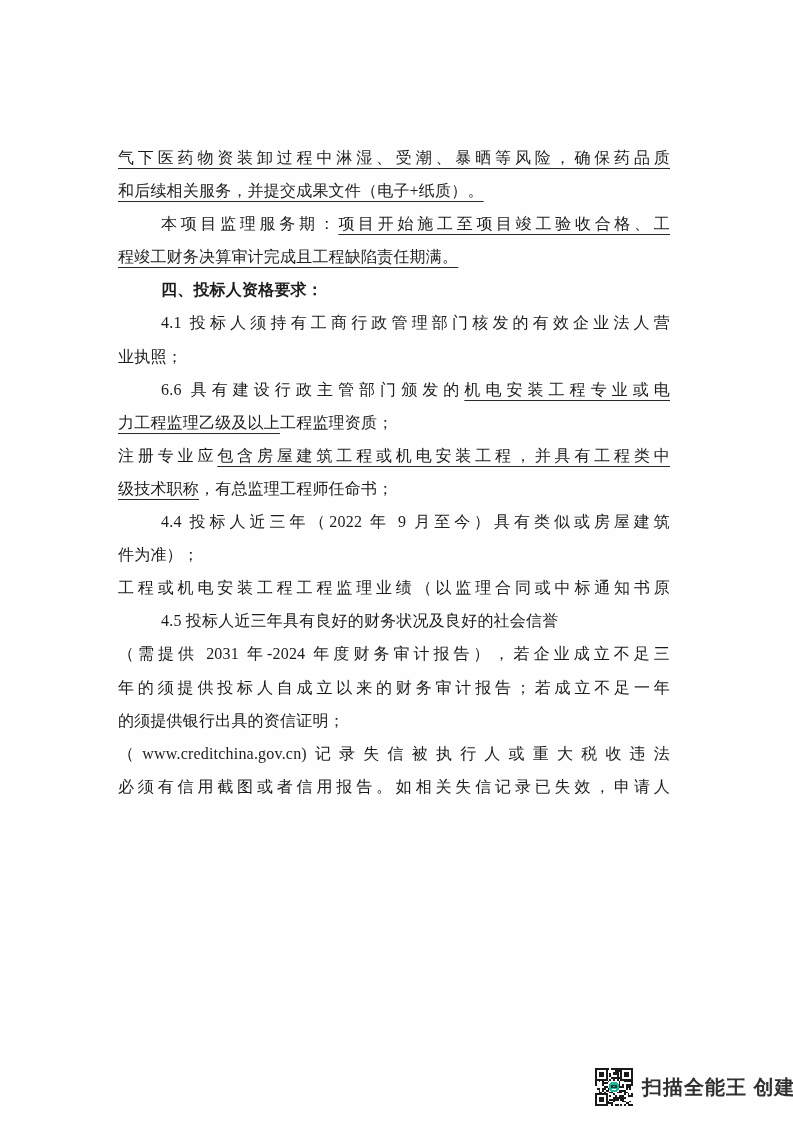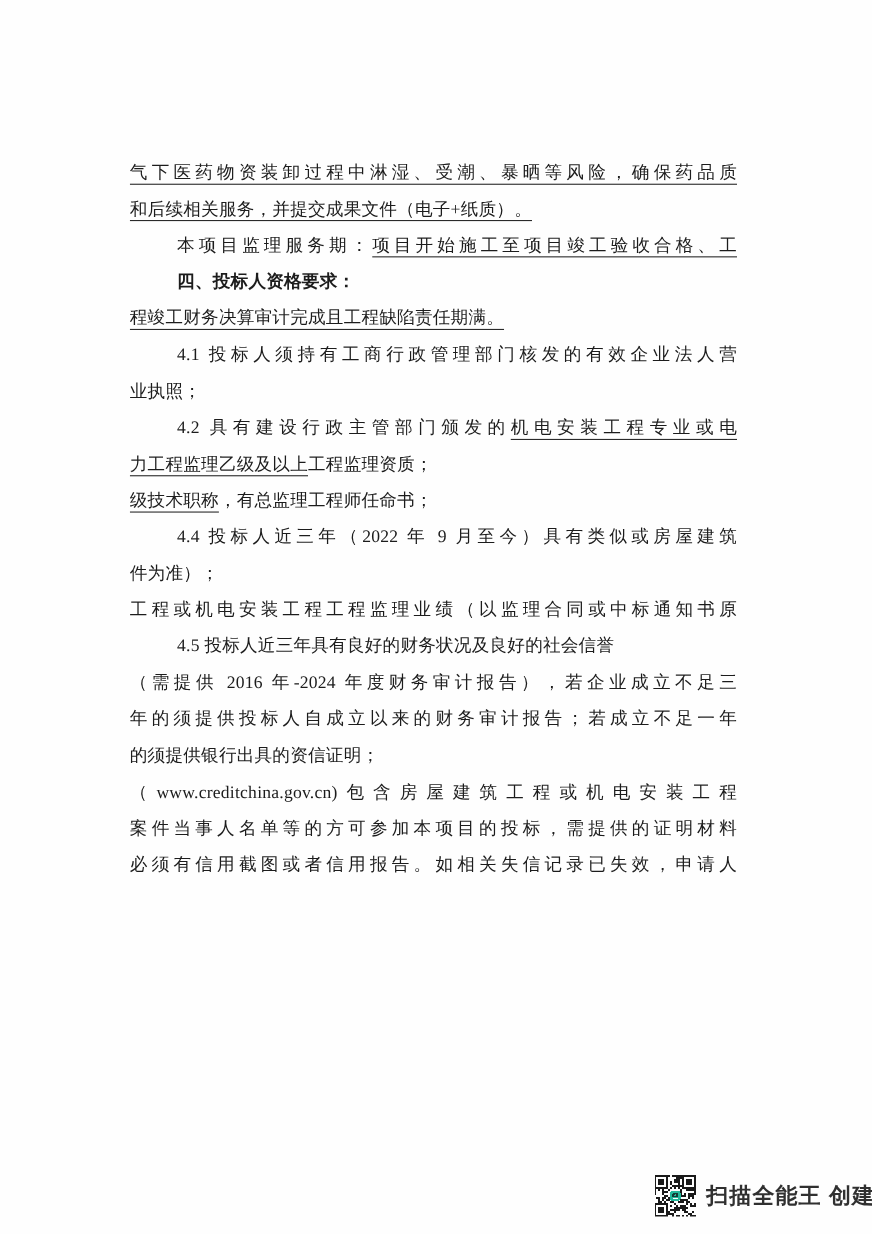--- a/index.html
+++ b/index.html
@@ -67,36 +67,36 @@
   }
 </style>
 </head>
 <body>
 
 <div class="page">
   <div class="text-block">
       <div class="line justify"><span class="u">气下医药物资装卸过程中淋湿、受潮、暴晒等风险，确保药品质</span></div>
       <div class="line"><span class="u">和后续相关服务，并提交成果文件（电子+纸质）。</span></div>
       <div class="line indent justify"><span>本项目监理服务期：</span><span class="u">项目开始施工至项目竣工验收合格、工</span></div>
+      <div class="line"><span class="u">程竣工财务决算审计完成且工程缺陷责任期满。</span></div>
       <div class="line indent b"><span>四、投标人资格要求：</span></div>
-      <div class="line"><span class="u">程竣工财务决算审计完成且工程缺陷责任期满。</span></div>
       <div class="line indent justify"><span>4.1 投标人须持有工商行政管理部门核发的有效企业法人营</span></div>
       <div class="line"><span>业执照；</span></div>
-      <div class="line indent justify"><span>4.2 具有建设行政主管部门颁发的</span><span class="u">机电安装工程专业或电</span></div>
+      <div class="line indent justify"><span>6.6 具有建设行政主管部门颁发的</span><span class="u">机电安装工程专业或电</span></div>
       <div class="line"><span class="u">力工程监理乙级及以上</span><span>工程监理资质；</span></div>
+      <div class="line justify"><span>注册专业应</span><span class="u">包含房屋建筑工程或机电安装工程，并具有工程类中</span></div>
       <div class="line"><span class="u">级技术职称</span><span>，有总监理工程师任命书；</span></div>
       <div class="line indent justify"><span>4.4 投标人近三年（2022 年 9 月至今）具有类似或房屋建筑</span></div>
       <div class="line"><span>件为准）；</span></div>
       <div class="line justify"><span>工程或机电安装工程工程监理业绩（以监理合同或中标通知书原</span></div>
       <div class="line indent"><span>4.5 投标人近三年具有良好的财务状况及良好的社会信誉</span></div>
-      <div class="line justify"><span>（需提供 2016 年-2024 年度财务审计报告），若企业成立不足三</span></div>
+      <div class="line justify"><span>（需提供 2031 年-2024 年度财务审计报告），若企业成立不足三</span></div>
       <div class="line justify"><span>年的须提供投标人自成立以来的财务审计报告；若成立不足一年</span></div>
       <div class="line"><span>的须提供银行出具的资信证明；</span></div>
-      <div class="line justify"><span>（www.creditchina.gov.cn)包含房屋建筑工程或机电安装工程</span></div>
-      <div class="line justify"><span>案件当事人名单等的方可参加本项目的投标，需提供的证明材料</span></div>
+      <div class="line justify"><span>（www.creditchina.gov.cn)记录失信被执行人或重大税收违法</span></div>
       <div class="line justify"><span>必须有信用截图或者信用报告。如相关失信记录已失效，申请人</span></div>
     </div>
   <div class="footer">
     <svg class="qr" viewBox="0 0 21 21" shape-rendering="crispEdges">
         <g fill="#1a1a1a">
           <rect x="7" y="0" width="1" height="1"></rect>
           <rect x="9" y="0" width="1" height="1"></rect>
           <rect x="10" y="0" width="1" height="1"></rect>
           <rect x="11" y="0" width="1" height="1"></rect>
           <rect x="12" y="0" width="1" height="1"></rect>

